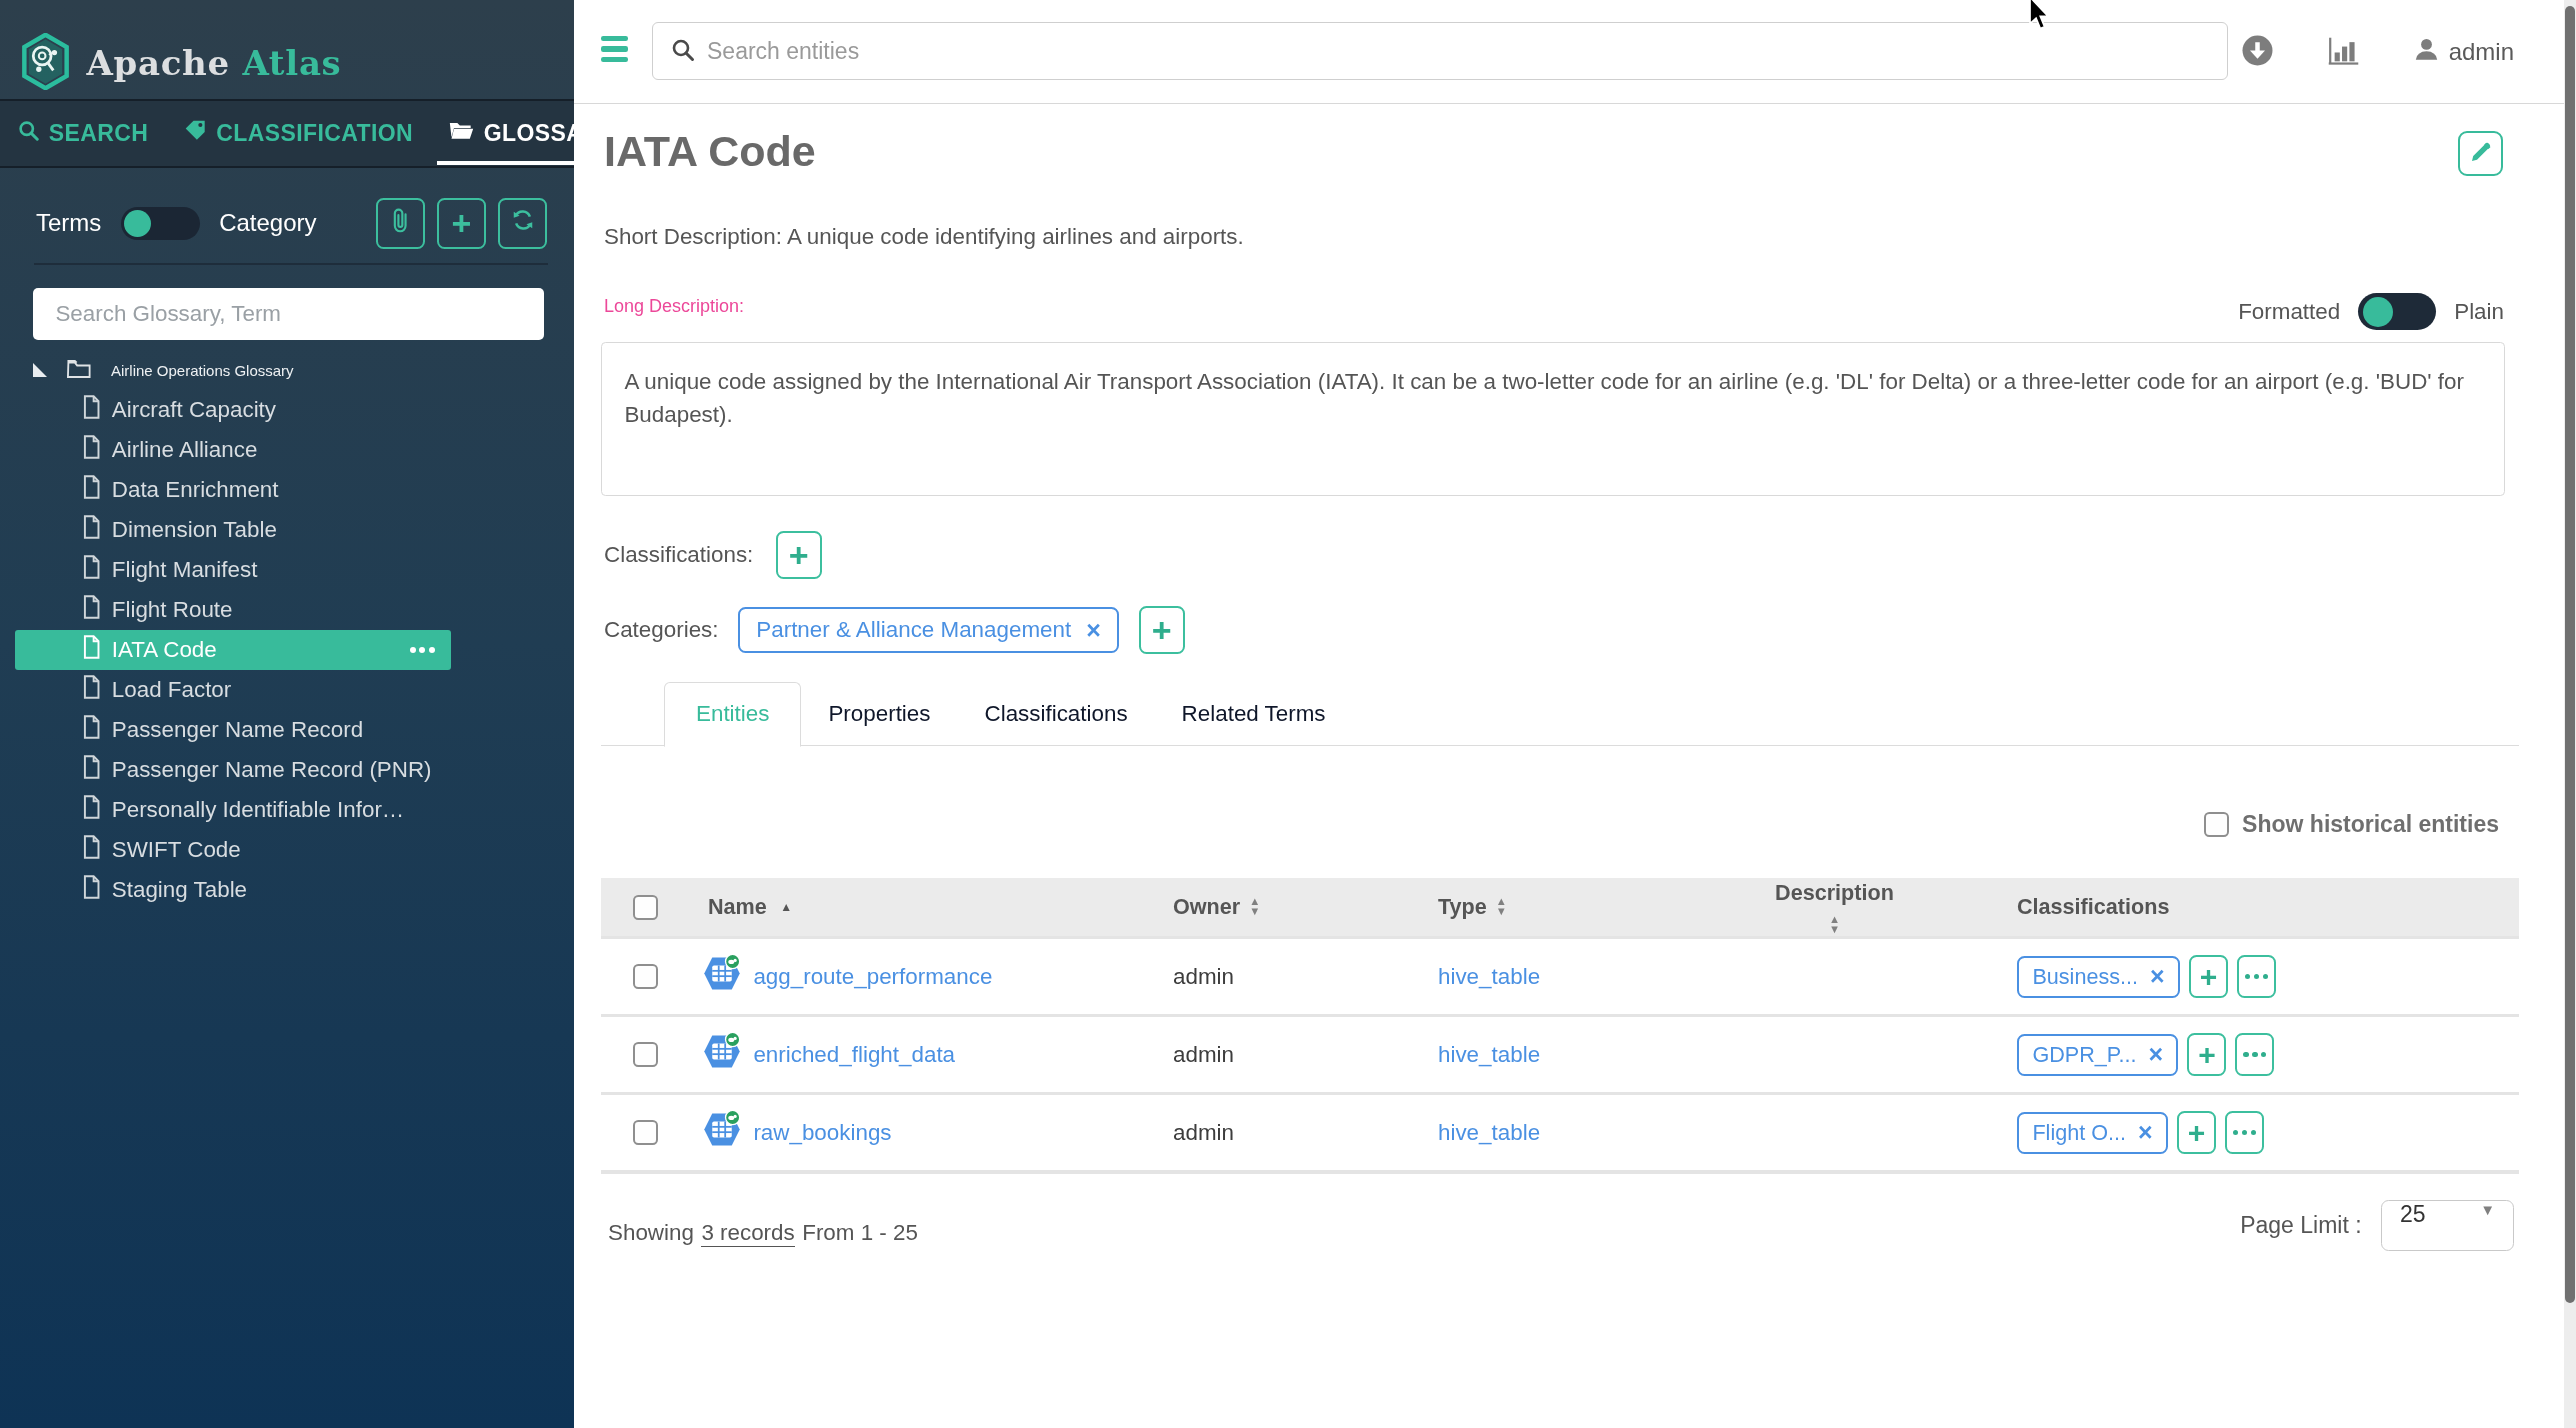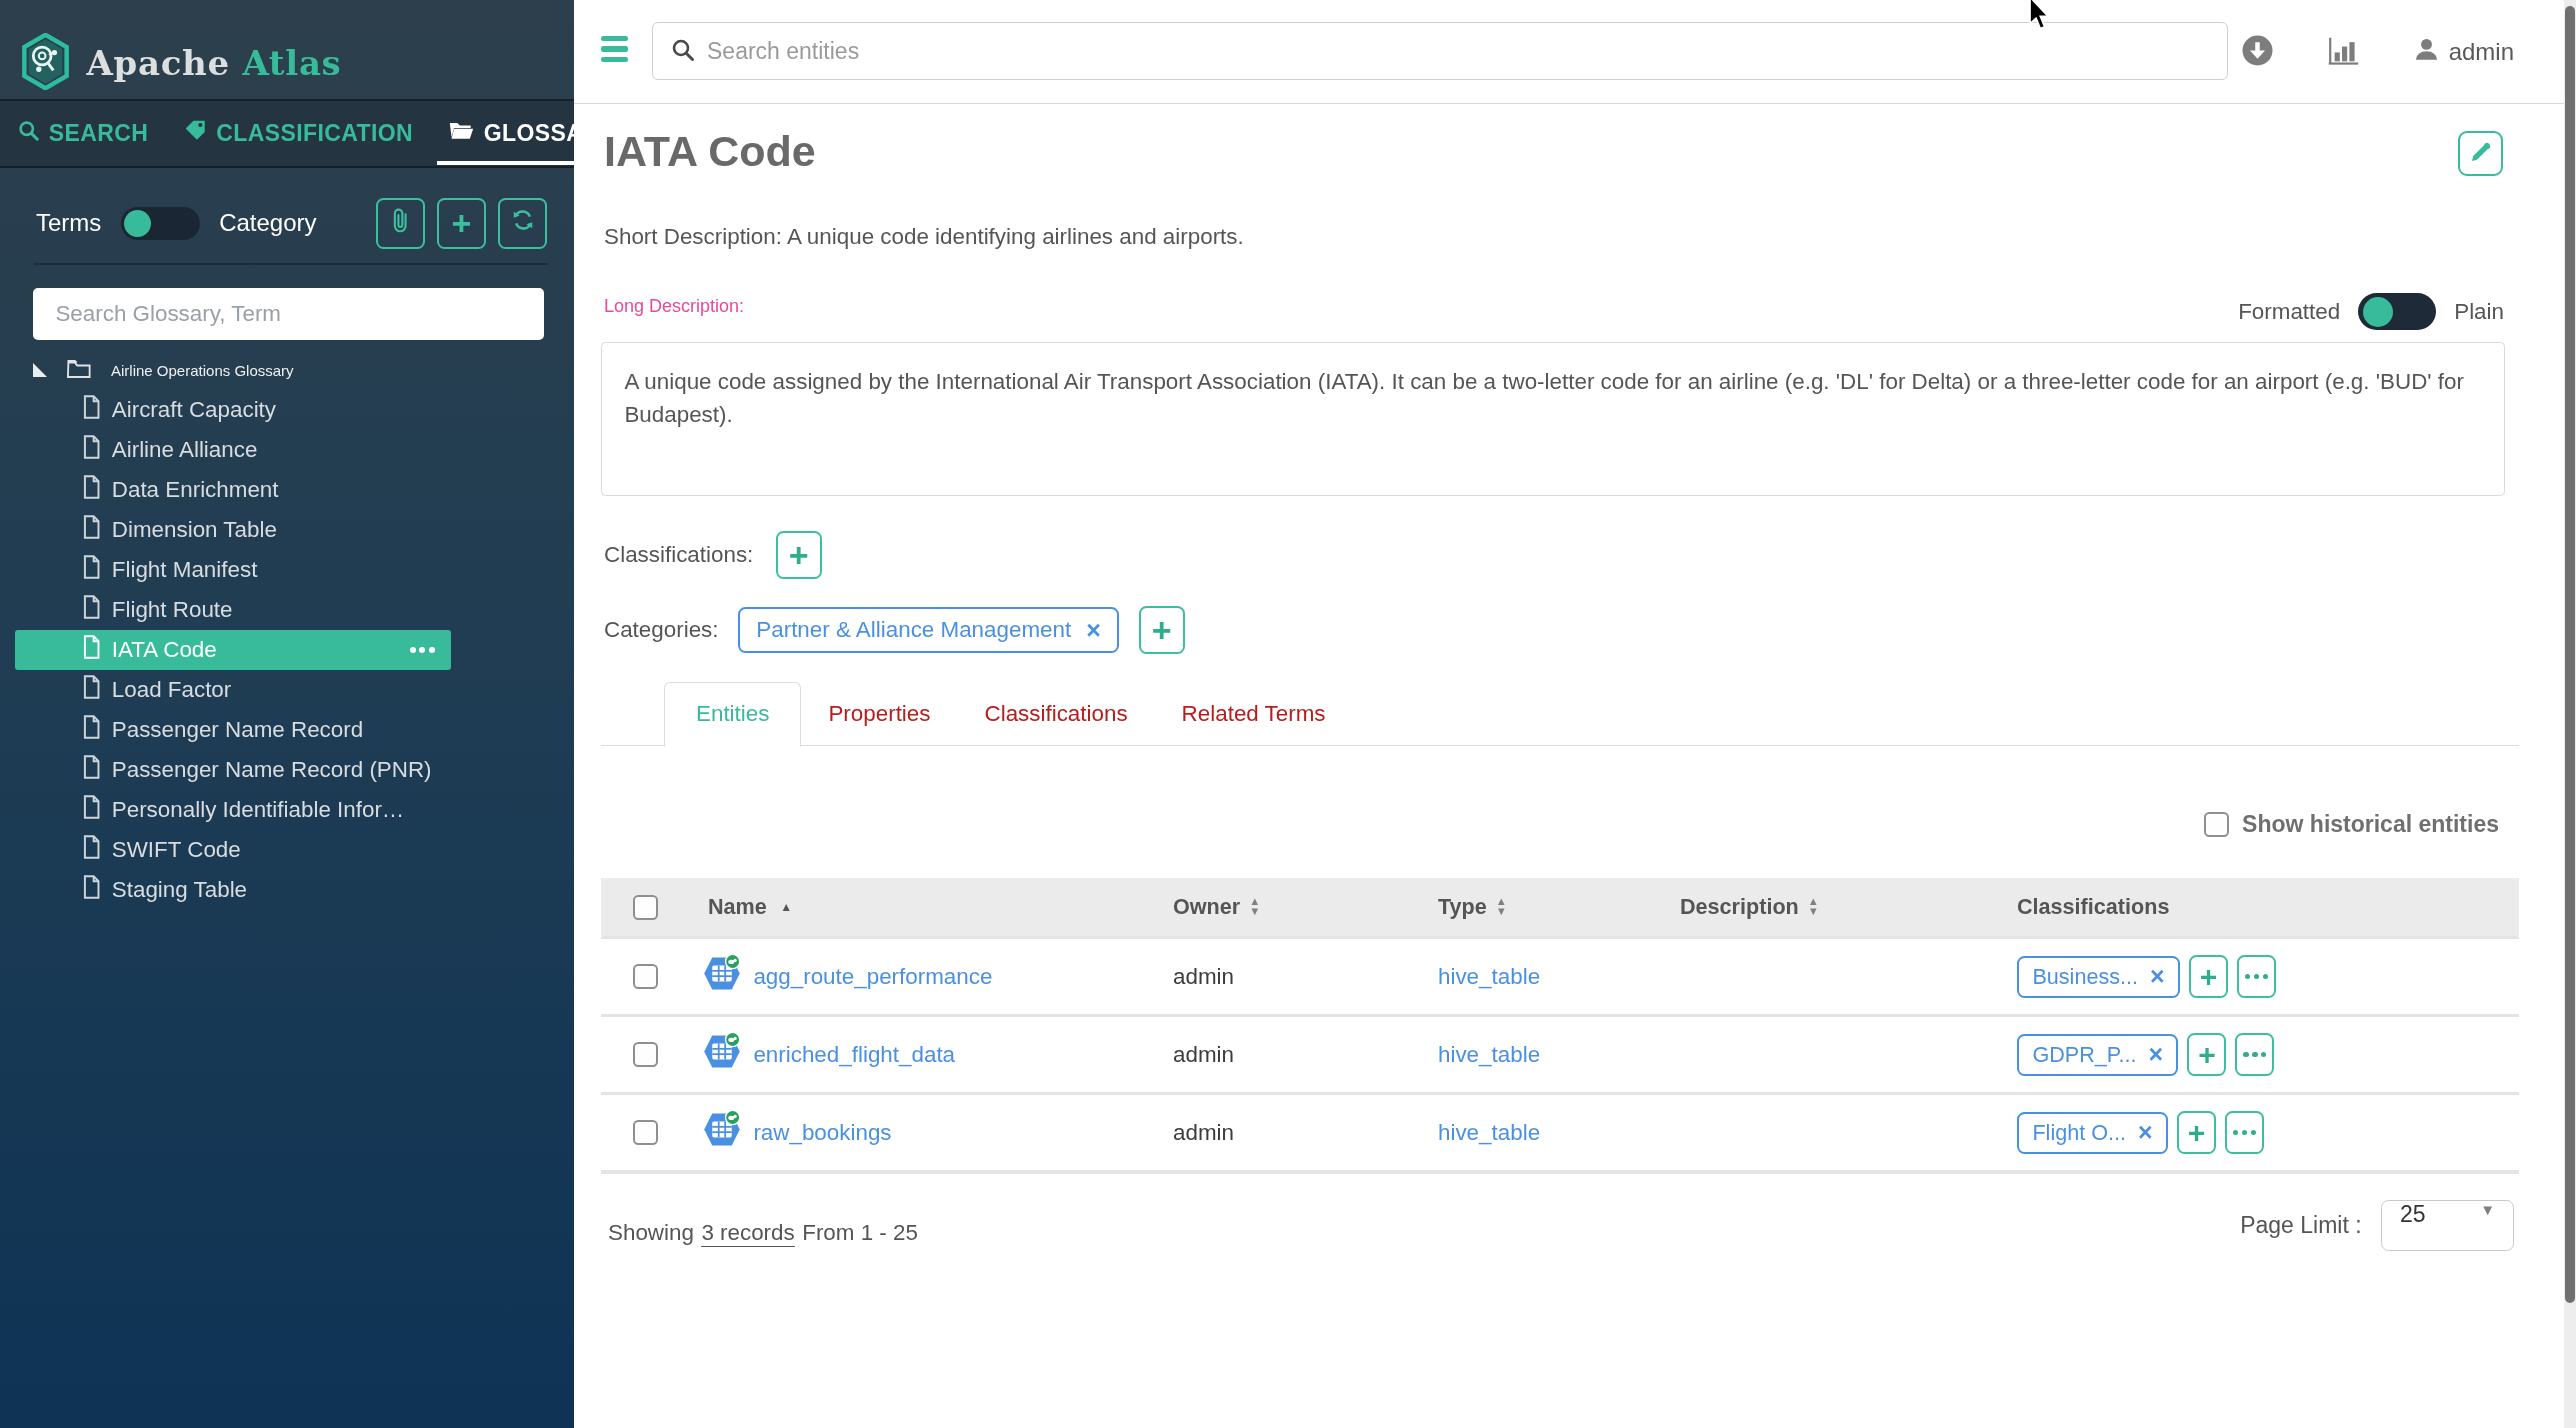--- a/index.html
+++ b/index.html
@@ -65,21 +65,21 @@
   .fmt-toggle { width:78px; height:37px; border-radius:19.4px; background:#1e2a38; position:relative; cursor:pointer; }
   .fmt-toggle .knob { position:absolute; left:4.5px; top:3.7px; width:30px; height:30px; border-radius:50%; background:#38bb9b; }
   .longdesc-box { position:absolute; left:27px; top:236px; width:1904px; height:154px; border:1.5px solid #d9d9d9; border-radius:4.5px; padding:22.4px 22.4px; font-size:22.4px; color:#555; line-height:33px; }
   .classif-row { position:absolute; left:30px; top:425px; display:flex; align-items:center; gap:22.4px; font-size:22.4px; color:#555; }
   .plus-btn { width:46px; height:48px; border:2.2px solid #3cbf9e; border-radius:7.5px; background:#fff; color:#2fae8d; font-size:34px; font-weight:bold; display:flex; align-items:center; justify-content:center; line-height:0; cursor:pointer; }
   .categories-row { position:absolute; left:30px; top:500px; display:flex; align-items:center; gap:19.4px; font-size:22.4px; color:#555; }
   .cat-tag { height:46px; border:2.2px solid #4a90e2; border-radius:7.5px; display:flex; align-items:center; gap:15px; padding:0 16.4px; color:#4a90e2; font-size:22.4px; background:#fff; }
   .tag-x { font-weight:bold; font-size:25px; color:#4a90e2; cursor:pointer; line-height:1; }
   
   .tabs { position:absolute; left:27px; top:576px; right:45px; height:64px; border-bottom:1.5px solid #dcdcdc; display:flex; align-items:stretch; padding-left:63px; }
-  .tab { display:flex; align-items:center; padding:0 27px; font-size:22.4px; color:#b91c1c; cursor:pointer; }
+  .tab { display:flex; align-items:center; padding:0 27px; font-size:22.4px; color:#0f172a; cursor:pointer; }
   .tab.active { border:1.5px solid #dcdcdc; border-bottom:1.5px solid #ffffff; margin-bottom:-1.5px; border-radius:6px 6px 0 0; color:#38bb9b; background:#fff; padding:0 31px; }
   
   .historical { position:absolute; right:65px; top:705px; display:flex; align-items:center; gap:12.7px; }
   .checkbox { width:25px; height:25px; border:2.2px solid #8f8f8f; border-radius:5.2px; background:#fefefe; cursor:pointer; flex:none; }
   .historical span { font-size:23px; font-weight:bold; color:#6f6f6f; }
   
   .etable { position:absolute; left:27px; top:772px; width:1918px; }
   .trow { display:grid; grid-template-columns:67px 477px 265px 242px 337px auto; align-items:center; }
   .thead { background:#ebebeb; height:58px; font-weight:bold; color:#555; font-size:21.6px; }
   .thead .cell { display:flex; align-items:center; gap:9px; }
@@ -433,21 +433,21 @@
             <span>▼</span>
           </span>
       </div>
       <div class="cell" style="display:flex;align-items:center;gap:9px;">
         <span>Type</span>
         <span class="sort-stack">
             <span>▲</span>
             <span>▼</span>
           </span>
       </div>
-      <div class="cell" style="display:flex;align-items:center;gap:9px;">
+      <div class="cell" style="display:flex;align-items:center;gap:9px;flex-direction:column;">
         <span>Description</span>
         <span class="sort-stack">
             <span>▲</span>
             <span>▼</span>
           </span>
       </div>
       <div class="cell">
         <span>Classifications</span>
       </div>
     </div>

